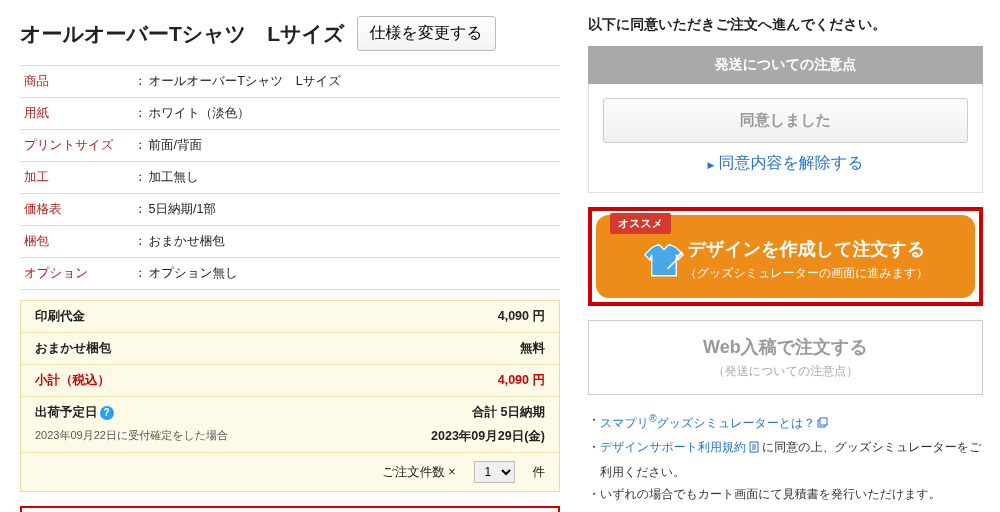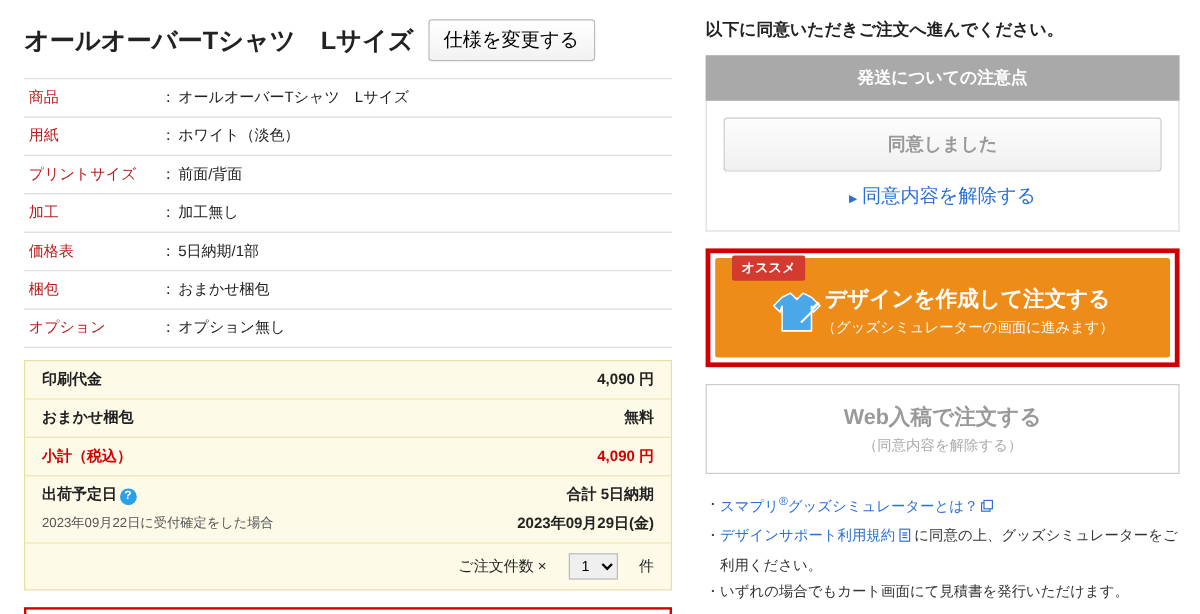--- a/index.html
+++ b/index.html
@@ -33,21 +33,21 @@
 
   .right h3 { font-size: 14px; font-weight: bold; margin-bottom: 12px; }
   .ship-head { background: #a9a9a9; color: #fff; text-align: center; padding: 10px; font-size: 14px; font-weight: bold; }
   .ship-body { border: 1px solid #ddd; border-top: none; padding: 14px 14px 18px; }
   .agreed { width: 100%; border: 1px solid #ccc; background: linear-gradient(#fdfdfd,#f0f0f0); color: #999; font-size: 15px; font-weight: bold; padding: 12px; text-align: center; border-radius: 3px; }
   .unlock { text-align: center; margin-top: 10px; font-size: 16px; }
   .unlock a { color: #2a70d6; text-decoration: none; }
   .tri::before { content: "▶"; font-size: 9px; margin-right: 4px; color: #2a70d6; }
 
   .design-box { border: 4px solid #d10000; margin-top: 14px; padding: 4px; }
-  .design-btn { position: relative; background: #ee8c1a; color: #fff; padding: 22px 12px 16px; text-align: center; border-radius: 2px; cursor: pointer; }
+  .design-btn { position: relative; background: #ee8c1a; color: #fff; padding: 22px 12px 16px; text-align: center; border-radius: 13px; cursor: pointer; }
   .badge { position: absolute; top: -2px; left: 14px; background: #d43a2e; color: #fff; font-size: 11px; padding: 3px 8px; border-radius: 2px; font-weight: bold; }
   .design-inner { display: flex; align-items: center; justify-content: center; }
   .shirt-ic { width: 42px; height: 36px; }
   .shirt-ic svg { width: 100%; height: 100%; }
   .design-txt .t1 { font-size: 18px; font-weight: bold; }
   .design-txt .t2 { font-size: 12px; margin-top: 4px; opacity: 0.95; }
 
   .web-box { border: 1px solid #ccc; margin-top: 14px; padding: 14px; text-align: center; background: #fff; cursor: pointer; }
   .web-box .t1 { font-size: 18px; font-weight: bold; color: #999; }
   .web-box .t2 { font-size: 12px; color: #aaa; margin-top: 4px; }
@@ -156,21 +156,21 @@
           <div class="design-txt">
             <div class="t1">デザインを作成して注文する</div>
             <div class="t2">（グッズシミュレーターの画面に進みます）</div>
           </div>
         </div>
       </div>
     </div>
 
     <div class="web-box">
       <div class="t1">Web入稿で注文する</div>
-      <div class="t2">（同意内容を解除する）</div>
+      <div class="t2">（発送についての注意点）</div>
     </div>
 
     <ul class="notes">
       <li><a href="#"><span>スマプリ</span><sup>®</sup><span>グッズシミュレーターとは？</span></a><span class="ext-ic"><svg width="11" height="11" viewBox="0 0 11 11">
               <rect x="1" y="3" width="7" height="7" fill="none" stroke="#2a70d6"></rect>
               <rect x="3" y="1" width="7" height="7" fill="#fff" stroke="#2a70d6"></rect>
             </svg></span></li>
       <li><a href="#">デザインサポート利用規約</a><span class="doc-ic"><svg width="12" height="12" viewBox="0 0 12 12">
               <rect x="2" y="1" width="8" height="10" fill="none" stroke="#2a70d6"></rect>
               <line x1="4" y1="4" x2="8" y2="4" stroke="#2a70d6"></line>

